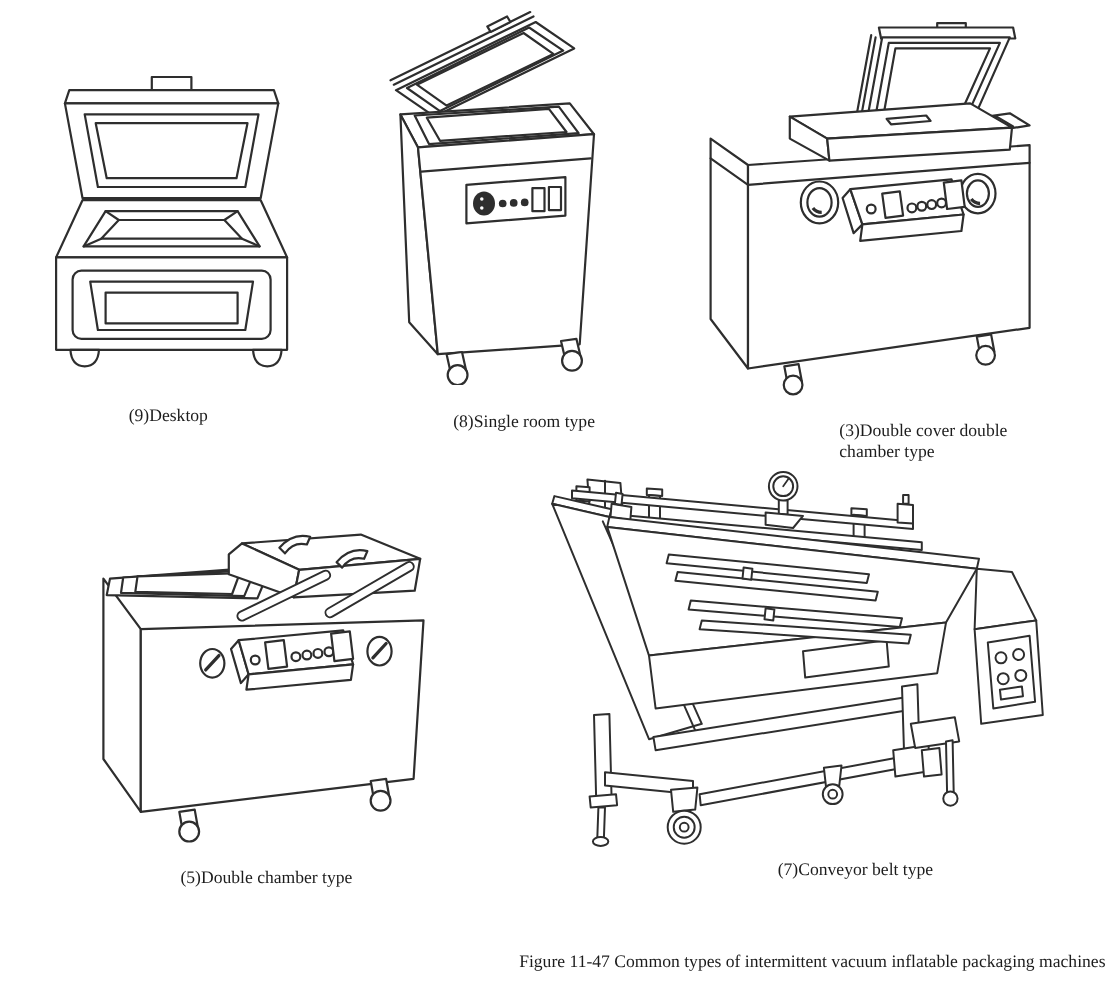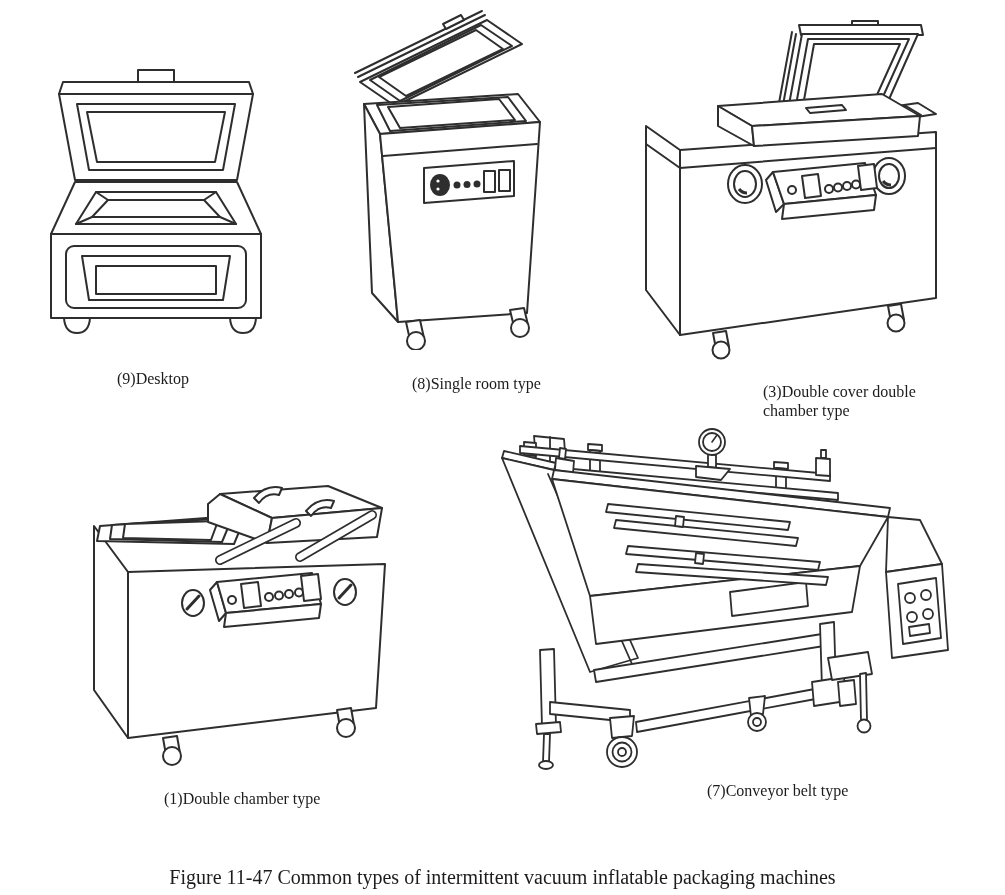--- a/index.html
+++ b/index.html
@@ -23,21 +23,21 @@
   .art .slot { stroke-width:3; }
   .art .needle { stroke-width:1.6; }
 
   .cap {
     position:absolute; color:var(--text); font-size:16px; line-height:19px;
     white-space:nowrap;
   }
   .cap--wrap { white-space:normal; width:178px; }
   .figcap {
     position:absolute; left:0; top:866px; width:100%;
-    text-align:center; color:var(--text); font-size:20px;
+    text-align:right; color:var(--text); font-size:16px;
   }
 </style>
 </head>
 <body>
 
 <div class="page">
 
   <figure class="machine" style="left:30px; top:60px; width:280px; height:290px;">
     <svg class="art" viewBox="0 0 280 290">
       <g>
@@ -298,17 +298,17 @@
         <circle cx="422" cy="197" r="5"></circle>
         <circle cx="438" cy="194" r="5"></circle>
         <polygon points="419,207 439,204 440,213 420,216"></polygon>
       </g>
     </svg>
   </figure>
 
   <div class="cap" style="left:117px; top:369px;">(9)Desktop</div>
   <div class="cap" style="left:412px; top:374px;">(8)Single room type</div>
   <div class="cap cap--wrap" style="left:763px; top:358px;margin-top:24px;">(3)Double cover double chamber type</div>
-  <div class="cap" style="left:164px; top:789px;">(1)Double chamber type</div>
+  <div class="cap" style="left:164px; top:789px;">(5)Double chamber type</div>
   <div class="cap" style="left:707px; top:781px;">(7)Conveyor belt type</div>
 
   <div class="figcap">Figure 11-47 Common types of intermittent vacuum inflatable packaging machines</div>
 </div>
 
 </body></html>

